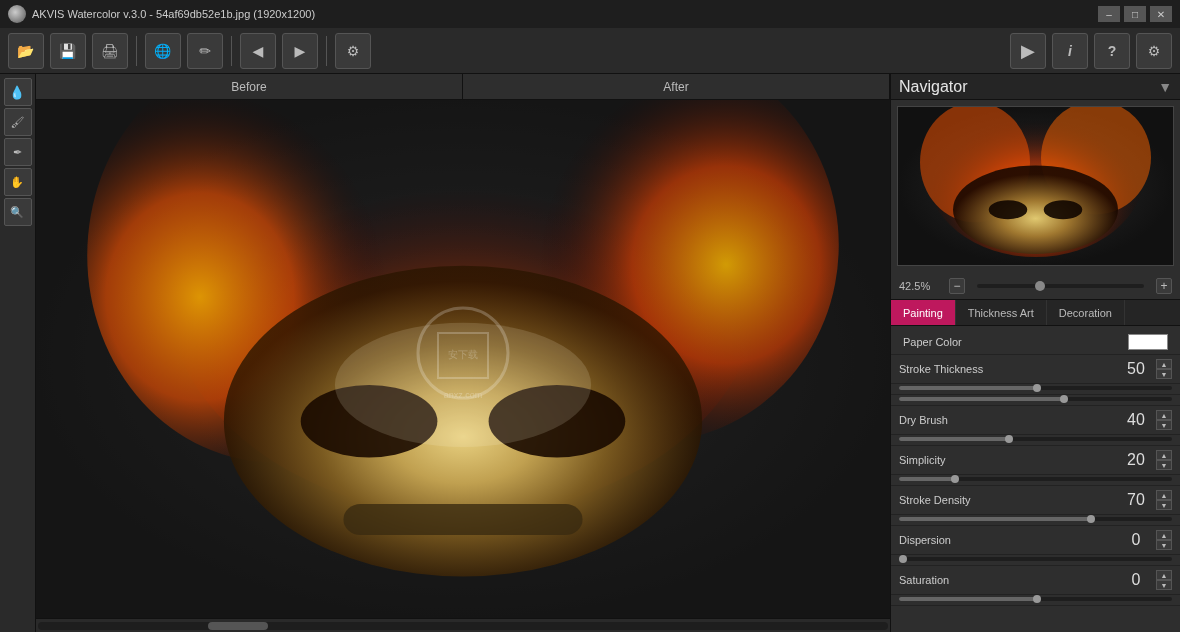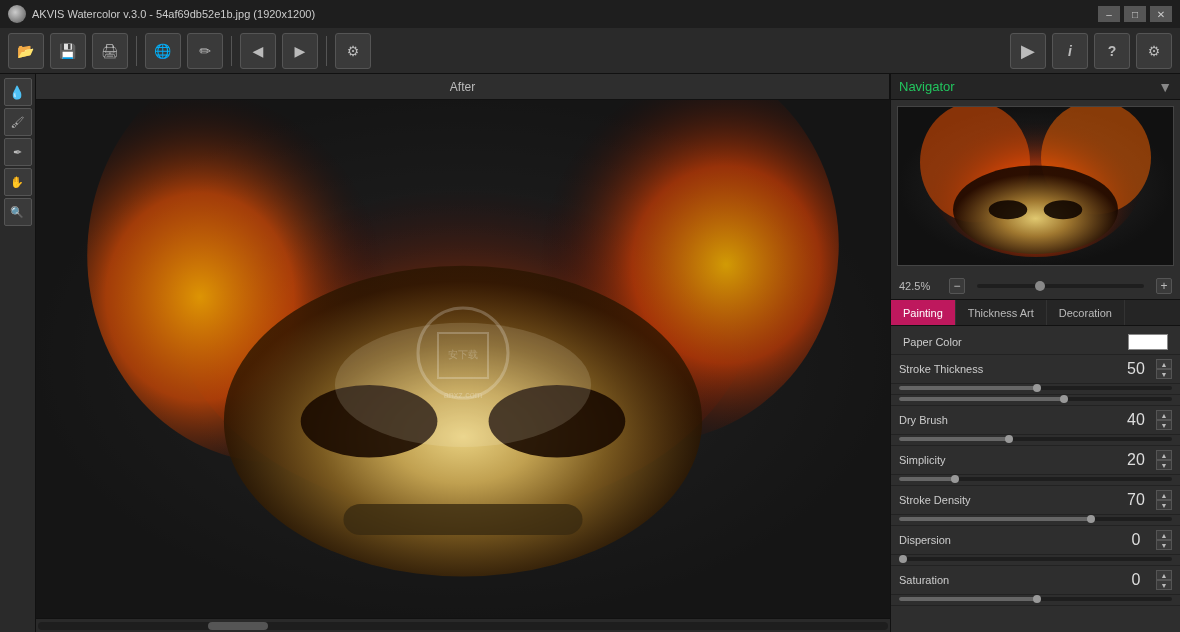--- a/index.html
+++ b/index.html
@@ -203,22 +203,22 @@
 
     
     #navigator-header {
       height: 26px;
       background: #252525;
       display: flex; align-items: center;
       padding: 0 8px;
       border-bottom: 1px solid #111;
     }
     #navigator-header span {
-      font-size: 13px;
-      color: #22c55e;
+      font-size: 16px;
+      color: #e5e5e5;
     }
     #nav-preview {
       height: 160px;
       background: 
         radial-gradient(ellipse 60% 70% at 50% 60%, #c8a850 0%, #a0823a 20%, #6b4a1a 40%, #1a0a00 65%, transparent 80%),
         radial-gradient(ellipse 80% 50% at 50% 20%, #ff6600 0%, #cc4400 25%, #882200 50%, transparent 70%),
         radial-gradient(ellipse 40% 60% at 28% 28%, #ff8800 0%, #ff4400 30%, #cc2200 55%, transparent 70%),
         radial-gradient(ellipse 40% 60% at 72% 22%, #ff9900 0%, #ee5500 30%, #aa2200 55%, transparent 70%),
         linear-gradient(180deg, #1a1a1a 0%, #2a2a2a 40%, #1a1a1a 100%);
       margin: 6px;
@@ -438,20 +438,23 @@
     <div class="tool-btn">
       <span style="font-size:11px;">✋</span>
     </div>
     <div class="tool-btn">
       <span style="font-size:11px;">🔍</span>
     </div>
   </div>
 
   <div id="canvas-area">
     <div id="view-tabs">
+      <div class="view-tab">
+        <span>Before</span>
+      </div>
       <div class="view-tab">
         <span>After</span>
       </div>
     </div>
     <div id="canvas-wrapper">
       <div id="canvas-image">
 
         <svg width="100%" height="100%" xmlns="http://www.w3.org/2000/svg" style="position:absolute;top:0;left:0;">
           <defs>
             <radialGradient id="bg" cx="50%" cy="50%">

